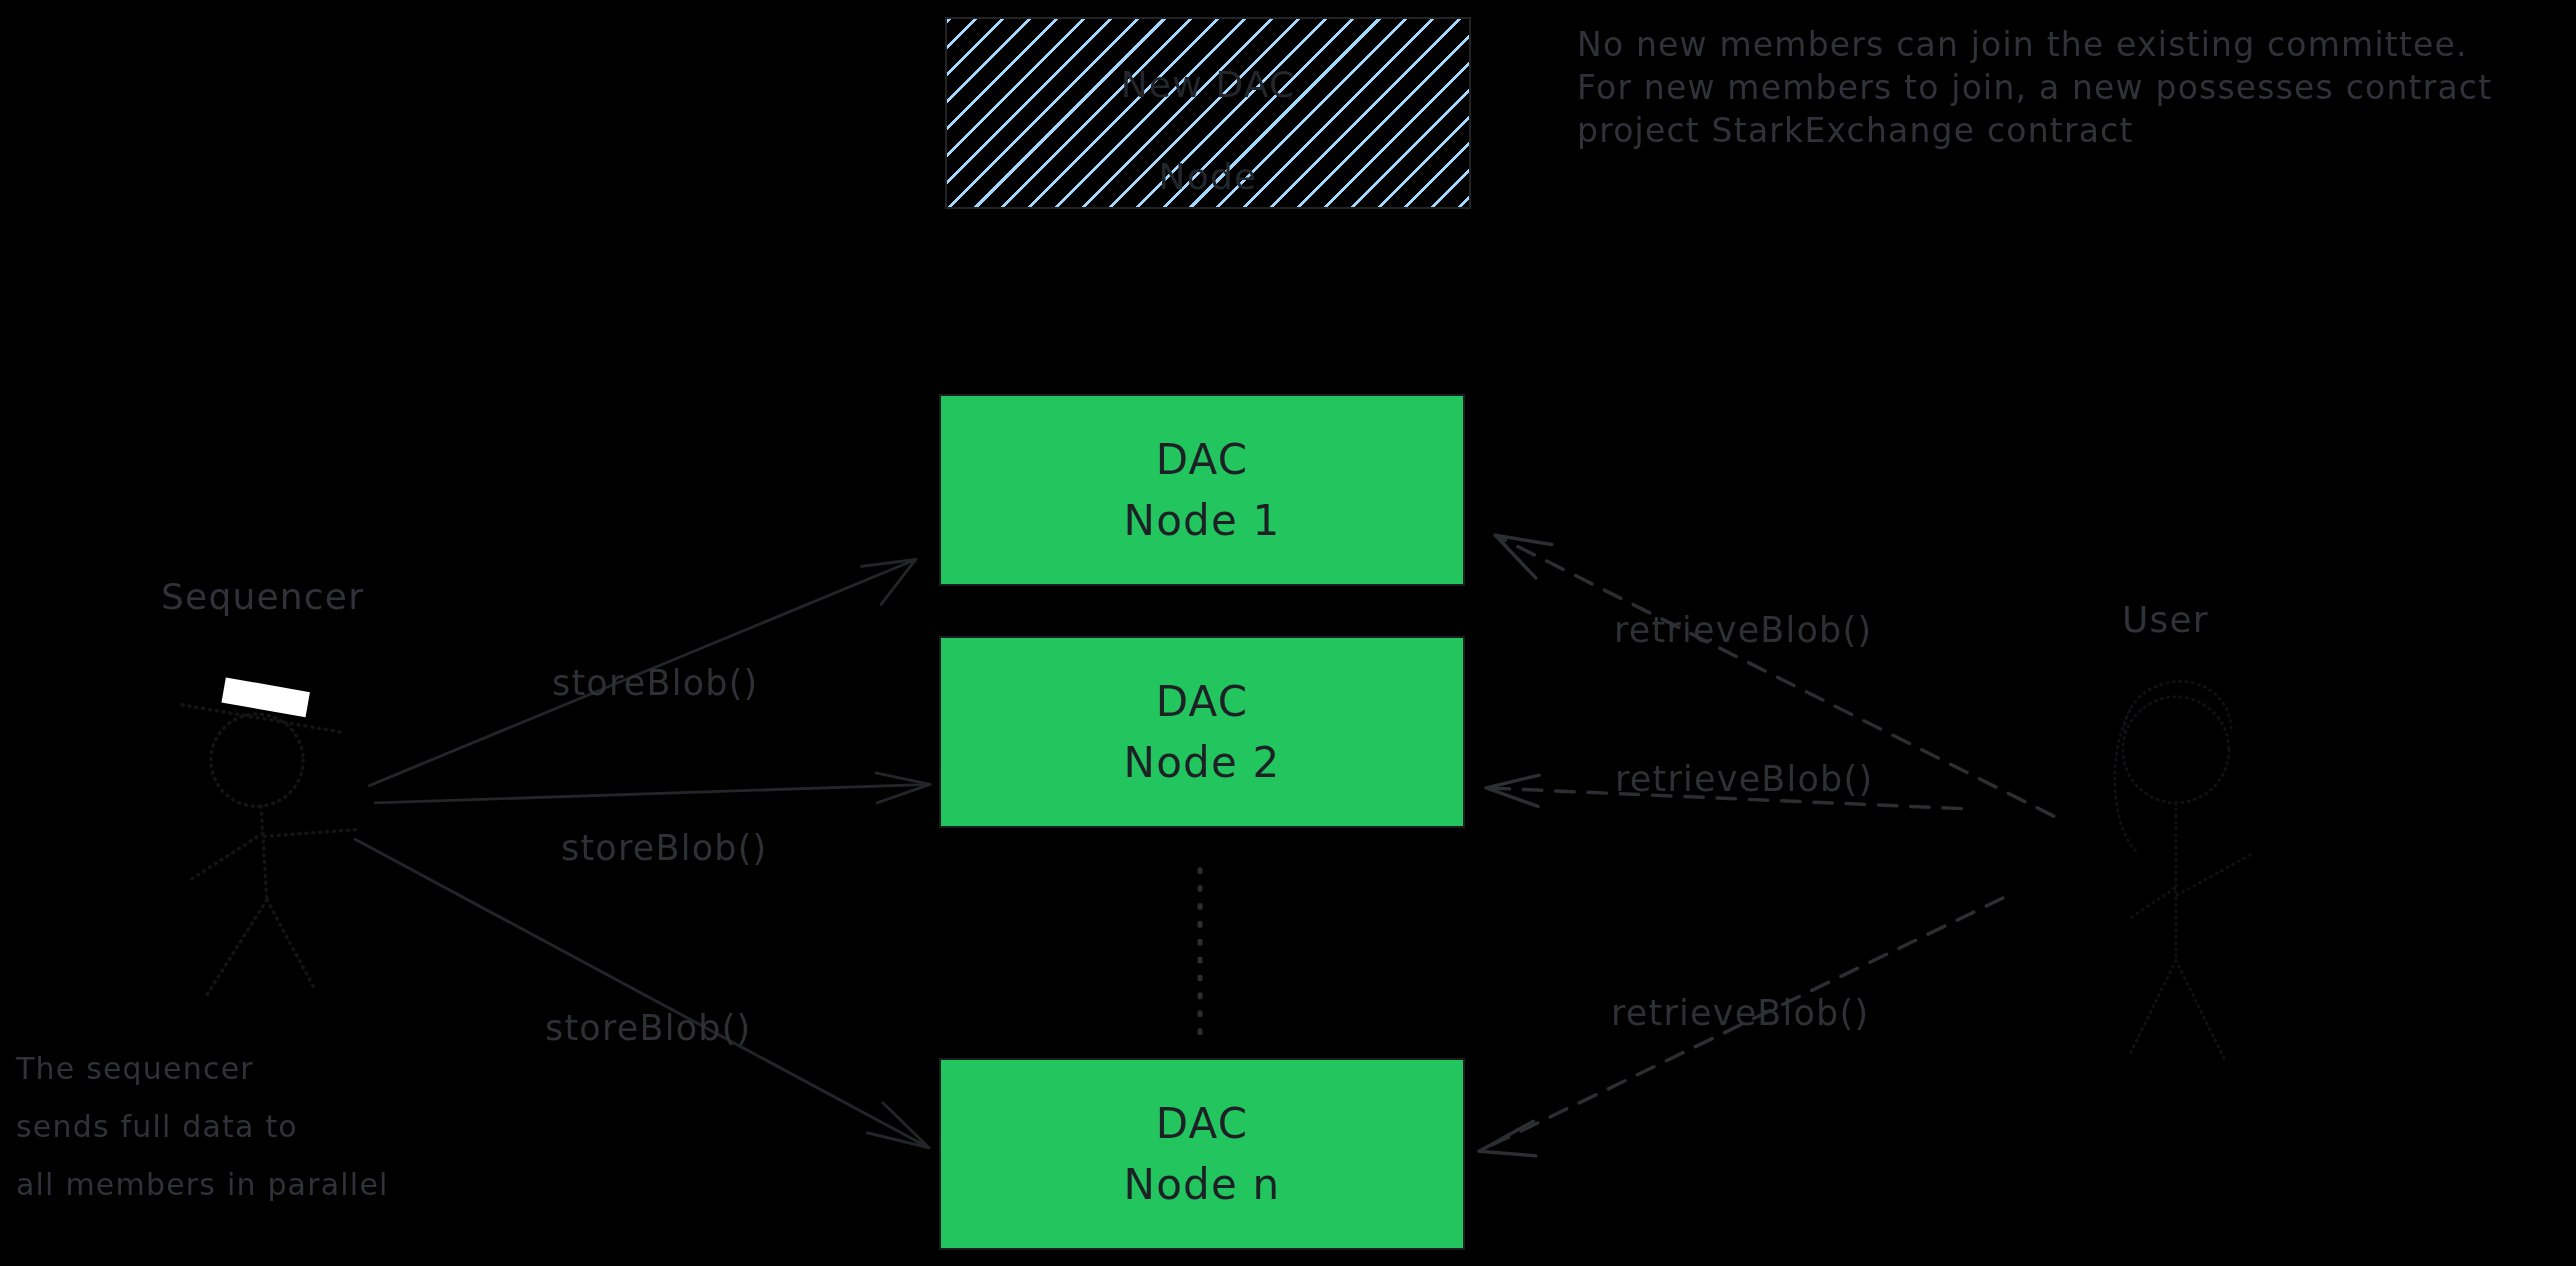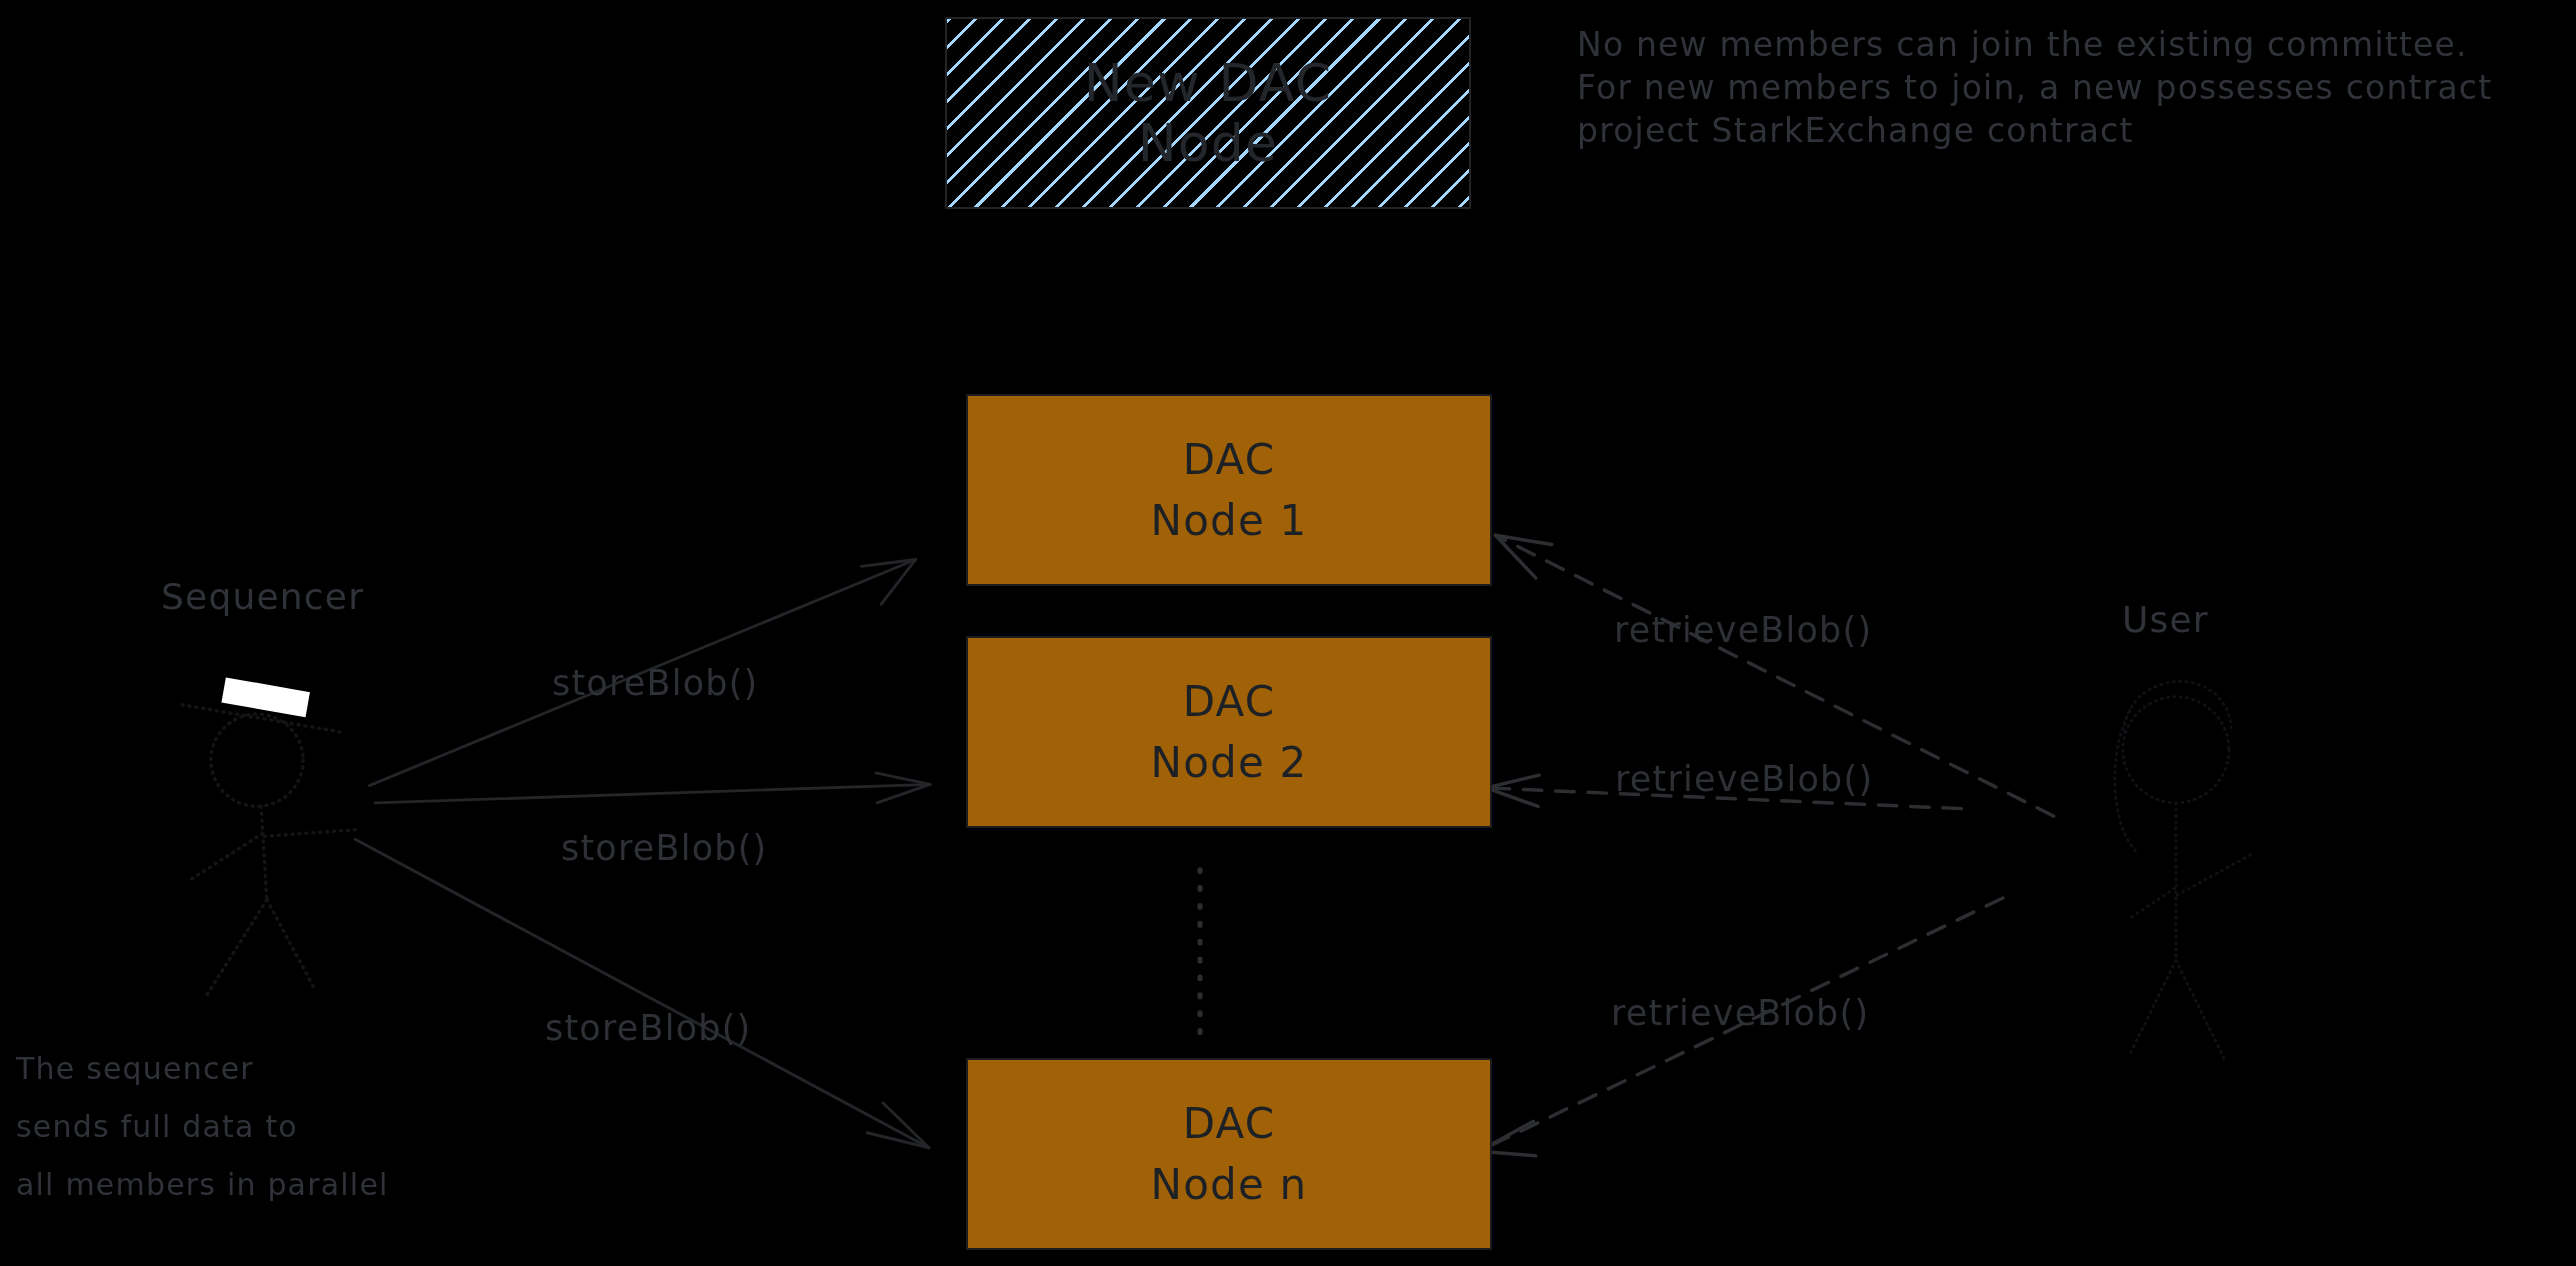--- a/index.html
+++ b/index.html
@@ -12,24 +12,24 @@
     font-family: "DejaVu Sans", sans-serif;
   }
   .overlay {
     position: absolute;
     left: 0; top: 0;
     width: 2576px; height: 1266px;
   }
   
   .node-box {
     position: absolute;
-    left: 966px;
+    left: 939px;
     width: 526px;
     height: 192px;
-    background: #a16207;
+    background: #22c55e;
     border: 2.3px solid #1b1d1f;
     box-sizing: border-box;
     display: flex;
     flex-direction: column;
     align-items: center;
     justify-content: center;
     color: #1d2125;
     font-size: 42px;
     line-height: 61px;
     letter-spacing: 1.2px;
@@ -44,25 +44,26 @@
     width: 526px;
     height: 192px;
     box-sizing: border-box;
     border: 2.3px solid #212325;
     background: repeating-linear-gradient(135deg,
       #a5d8ff 0px, #a5d8ff 2.9px,
       #000000 2.9px, #000000 19px);
     display: flex;
     flex-direction: column;
     align-items: center;
-    justify-content: center;
+    justify-content: flex-end;
     color: #23262a;
-    font-size: 52px;
+    font-size: 36px;
     line-height: 60px;
     letter-spacing: 1.2px;
+    gap: 32px;
   }
   
   .ink { color: #2f3339; position: absolute; letter-spacing: 1.2px; }
   .note-committee { left: 1557px; top: 23px; font-size: 33px; line-height: 43px; white-space: nowrap; margin-left: 20px; }
   .note-retrievability { left: 1985px; top: 381px; font-size: 33px; line-height: 53px; white-space: nowrap; }
   .note-sequencer { left: 16px; top: 1040px; font-size: 30px; line-height: 58px; white-space: nowrap; }
   .actor-label { font-size: 36px; }
   .seq-label { left: 161px; top: 576px; }
   .user-label { left: 2122px; top: 599px; }
   .edge-label { font-size: 35px; white-space: nowrap; color: #2d3035; }

